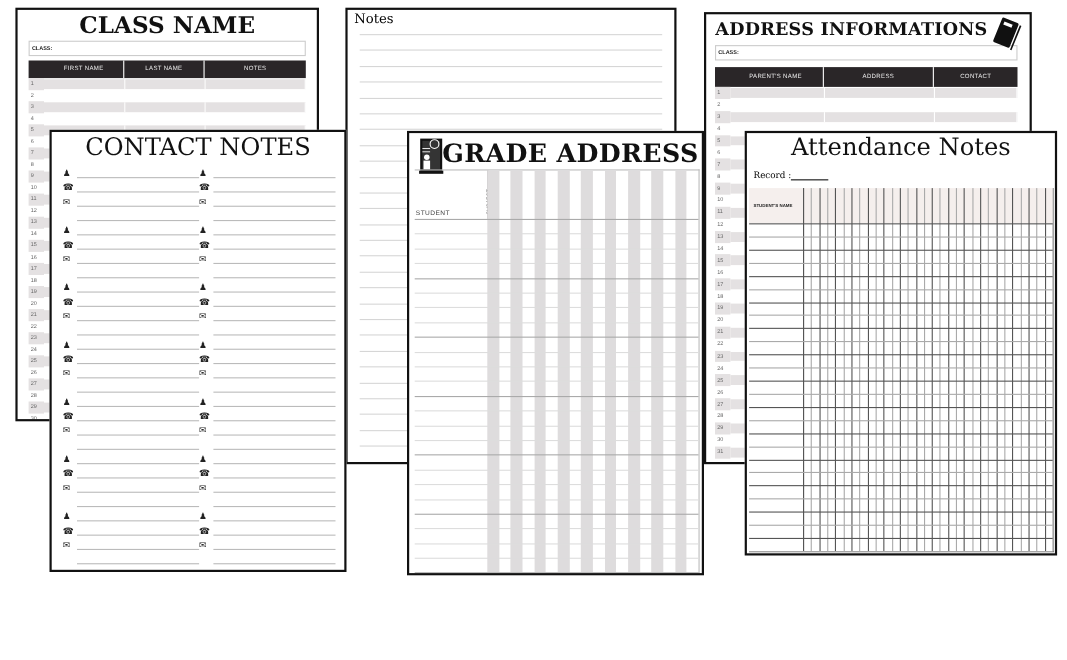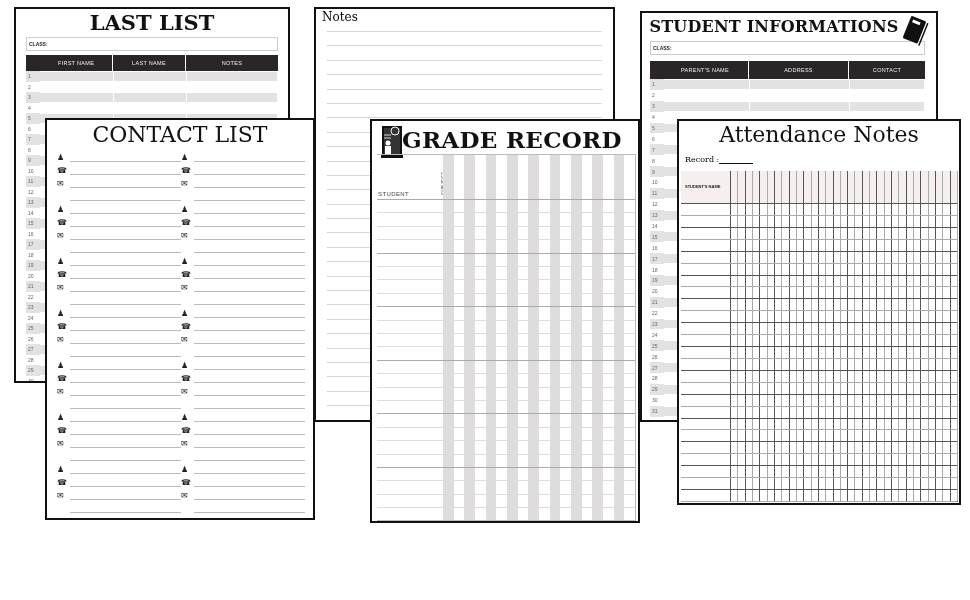--- a/index.html
+++ b/index.html
@@ -57,21 +57,21 @@
   .att-hdr-label{position:absolute;left:4px;top:13px;font-size:4px;font-weight:bold;color:#222;}
   .att-v{position:absolute;top:0;bottom:0;width:1px;background:#555;}
   .att-h{position:absolute;left:0;right:0;height:1px;background:#555;}
   .att-h.light{background:#aaa;}
   .att-name-col{position:absolute;left:0;top:0;bottom:0;width:49px;border-right:1px solid #999;}
 </style>
 </head>
 <body>
 
 <div class="sheet" id="class-list">
-  <div class="title-bold title">LAST LIST</div>
+  <div class="title-bold title">CLASS NAME</div>
   <div class="class-field">CLASS:</div>
   <div class="hdr-row">
     <div style="width:87px;padding-left:14px;box-sizing:border-box;">FIRST NAME</div>
     <div style="width:72px;">LAST NAME</div>
     <div style="flex:1;">NOTES</div>
   </div>
   <div id="cl-rows">
       <div class="num-row shade" style="height: 10.5px;">
         <div class="n">1</div>
         <div class="c" style="width: 73px;"></div>
@@ -283,21 +283,21 @@
       <div class="note-line"></div>
       <div class="note-line"></div>
       <div class="note-line"></div>
       <div class="note-line"></div>
       <div class="note-line"></div>
       <div class="note-line"></div>
     </div>
 </div>
 
 <div class="sheet" id="student-info">
-  <div class="title-bold title" style="padding-right:30px;">STUDENT INFORMATIONS</div>
+  <div class="title-bold title" style="padding-right:30px;">ADDRESS INFORMATIONS</div>
   <svg style="position:absolute;right:6px;top:2px;" width="30" height="32" viewBox="0 0 30 32">
     <g transform="rotate(22 15 16)">
       <rect x="6" y="3" width="16" height="24" rx="1.5" fill="#111"></rect>
       <rect x="9" y="6" width="8" height="3" fill="#fff"></rect>
       <line x1="24" y1="4" x2="24" y2="28" stroke="#111" stroke-width="1.5"></line>
     </g>
   </svg>
   <div class="class-field" style="margin:3px 11px 0 8px;">CLASS:</div>
   <div class="hdr-row" style="margin:6px 11px 0 8px;height:18px;">
     <div style="width:99px;padding-left:12px;box-sizing:border-box;">PARENT'S NAME</div>
@@ -488,21 +488,21 @@
       <div class="num-row shade" style="height: 10.9px; margin: 0px 11px 0px 8px;">
         <div class="n">31</div>
         <div class="c" style="width: 85px;"></div>
         <div class="c" style="width: 99px;"></div>
         <div class="c" style="flex: 1 1 0%;"></div>
       </div>
     </div>
 </div>
 
 <div class="sheet" id="contact-list">
-  <div class="title-light title">CONTACT LIST</div>
+  <div class="title-light title">CONTACT NOTES</div>
   <div class="contact-grid" id="contact-grid">
       <div class="contact-col">
         <div class="cblock">
           <div class="cline">
             <span class="ic">♟</span>
             <span class="ln"></span>
           </div>
           <div class="cline">
             <span class="ic">☎</span>
             <span class="ln"></span>
@@ -760,21 +760,21 @@
   <svg class="grade-icon" viewBox="0 0 24 34">
     <rect x="2" y="1" width="20" height="30" fill="#111"></rect>
     <rect x="4" y="3" width="16" height="26" fill="#fff" opacity=".15"></rect>
     <circle cx="15" cy="6" r="4" fill="none" stroke="#fff" stroke-width="1"></circle>
     <line x1="4" y1="10" x2="11" y2="10" stroke="#fff" stroke-width=".8"></line>
     <line x1="4" y1="13" x2="11" y2="13" stroke="#fff" stroke-width=".8"></line>
     <circle cx="8" cy="18" r="2.5" fill="#fff"></circle>
     <rect x="5" y="21" width="6" height="8" fill="#fff"></rect>
     <rect x="1" y="30" width="22" height="3" fill="#111"></rect>
   </svg>
-  <div class="title-bold title">GRADE RECORD</div>
+  <div class="title-bold title">GRADE ADDRESS</div>
   <div class="grade-table" id="grade-table">
     <div class="g-student">
       <span>STUDENT</span>
     </div>
     <div class="g-subject" style="top:40px;left:64px;">SUBJECT</div>
   <div class="gcol" style="left: 66px; width: 10.6667px;"></div>
       <div class="gcol" style="left: 87.3333px; width: 10.6667px;"></div>
       <div class="gcol" style="left: 108.667px; width: 10.6667px;"></div>
       <div class="gcol" style="left: 130px; width: 10.6667px;"></div>
       <div class="gcol" style="left: 151.333px; width: 10.6667px;"></div>

